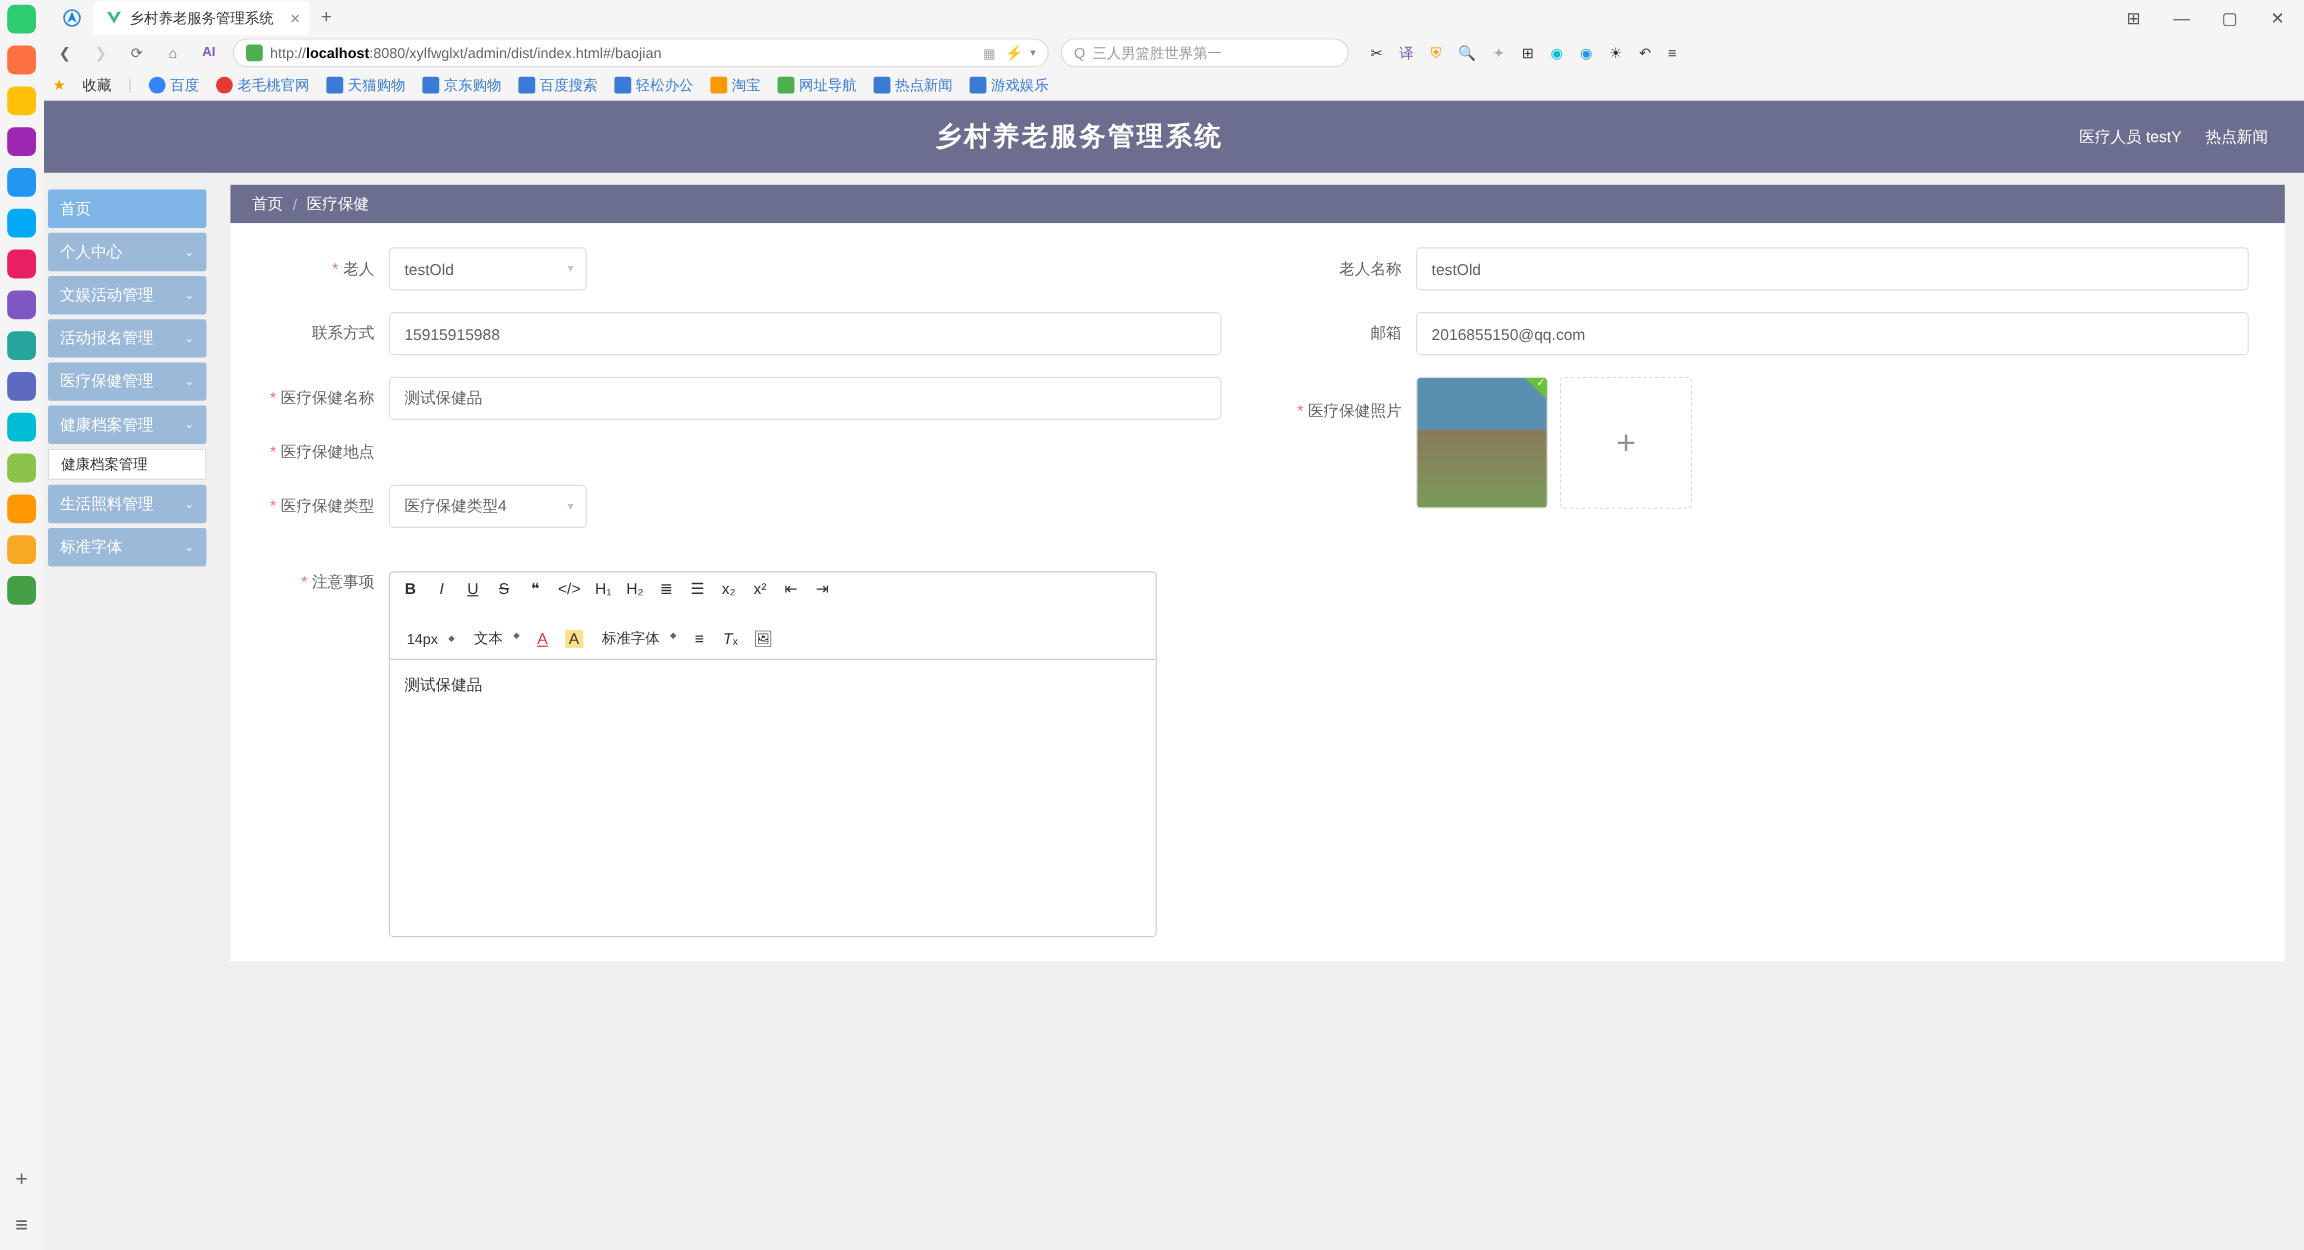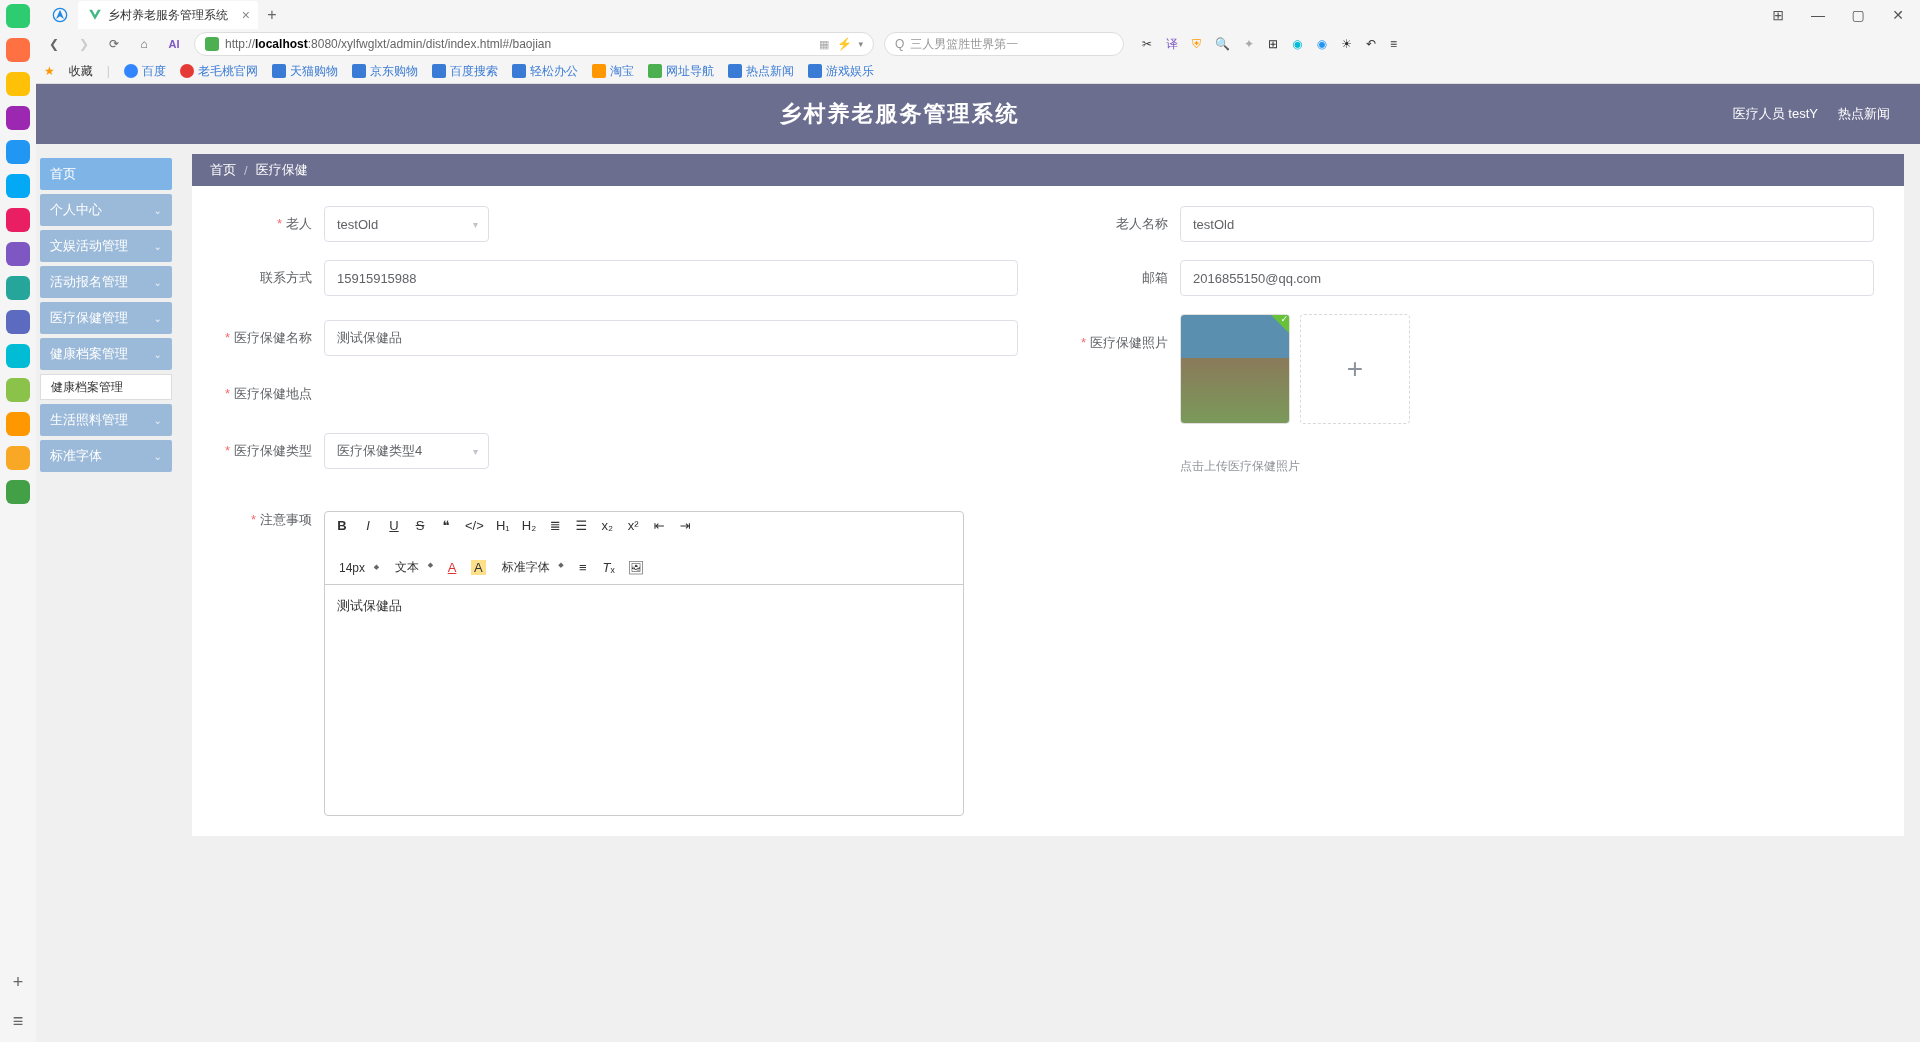--- a/index.html
+++ b/index.html
@@ -314,21 +314,20 @@
         <div class="form-row tall" style="grid-row: span 3;">
           <div class="form-label req" style="margin-top:20px">医疗保健照片</div>
           <div class="form-control">
             <div class="upload-area">
               <div class="upload-thumb">
                 <div class="corner"></div>
                   <div class="check">✓</div>
               </div>
               <div class="upload-add">+</div>
             </div>
-            <div class="upload-hint" style="margin-top:34px">点击上传医疗保健照片</div>
           </div>
         </div>
 
         <div class="form-row">
           <div class="form-label req">医疗保健地点</div>
         </div>
         <div class="form-row">
           <div class="form-label req">医疗保健类型</div>
           <div class="form-control">
             <div class="select">

